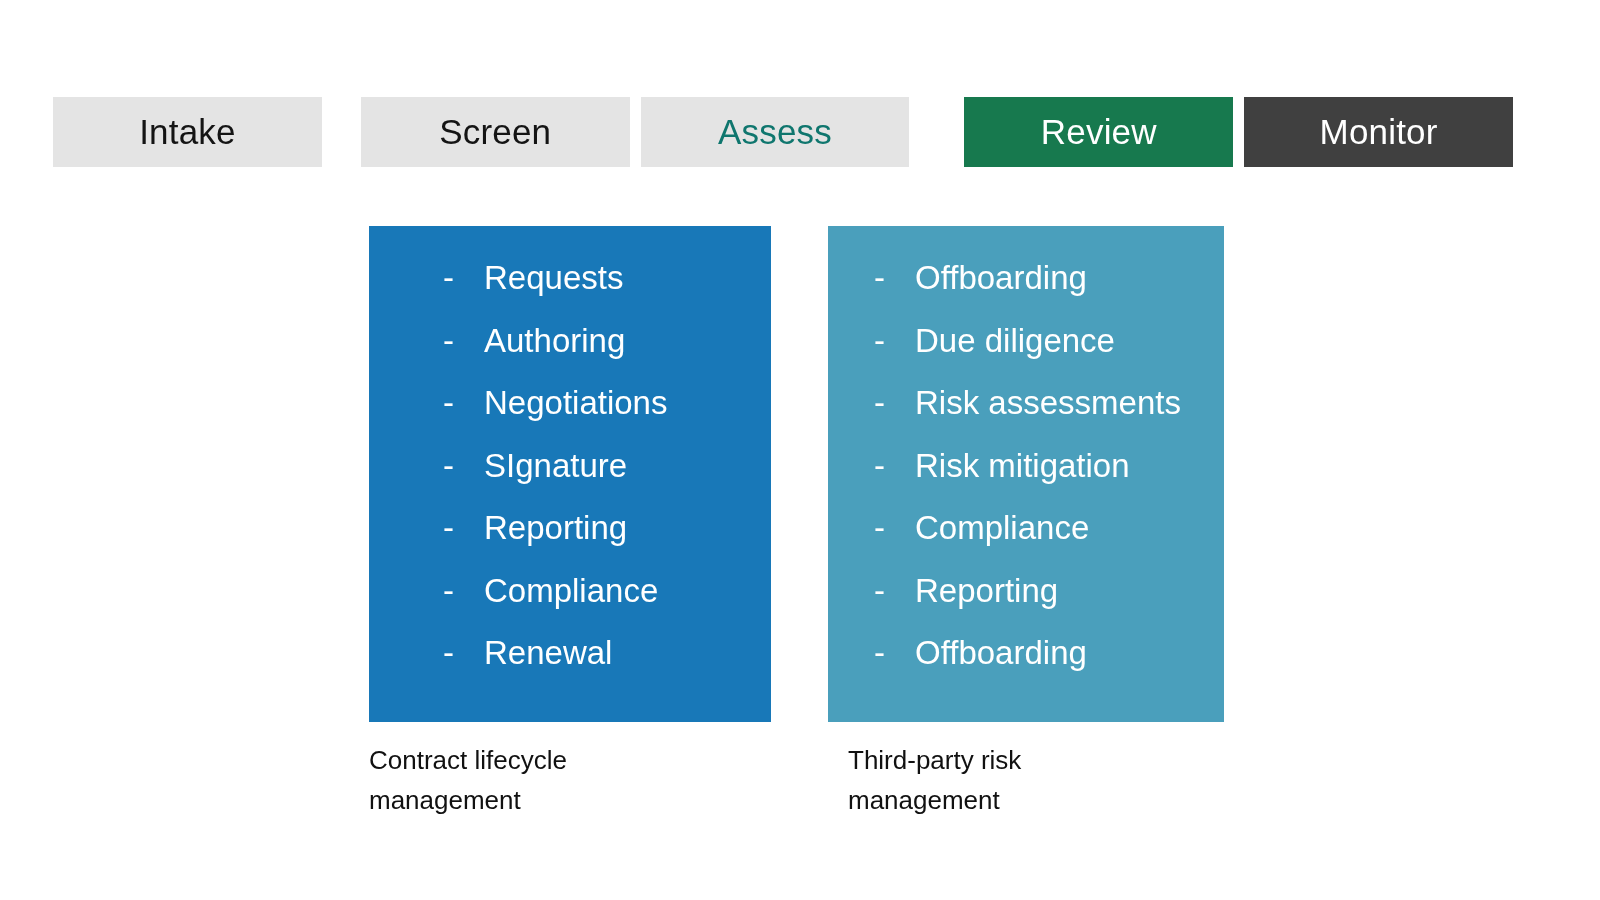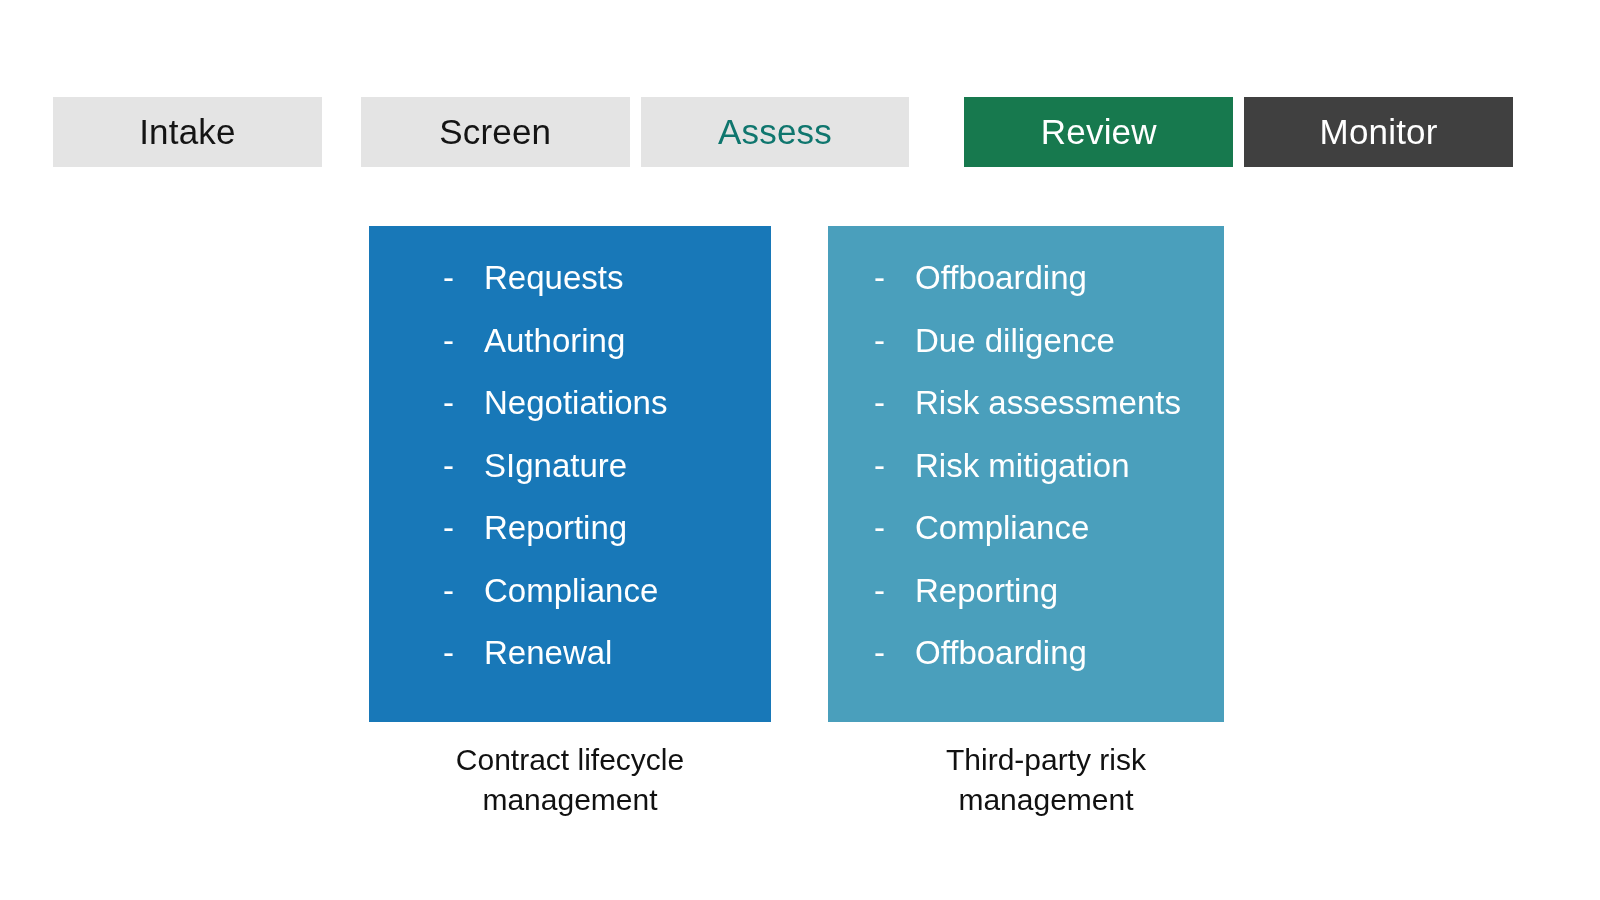--- a/index.html
+++ b/index.html
@@ -54,23 +54,23 @@
     font-size: 33px;
   }
   .panel-item .dash {
     display: inline-block;
     margin-right: 30px;
   }
   
   .caption {
     position: absolute;
     top: 740px;
-    text-align: center;
+    text-align: left;
     color: #111111;
-    font-size: 30px;
+    font-size: 26px;
     line-height: 40px;
   }
   .caption.caption-left  { left: 369px; width: 402px; }
   .caption.caption-right { left: 848px; width: 396px; }
 </style>
 </head>
 <body>
 
 <div class="canvas">
 

